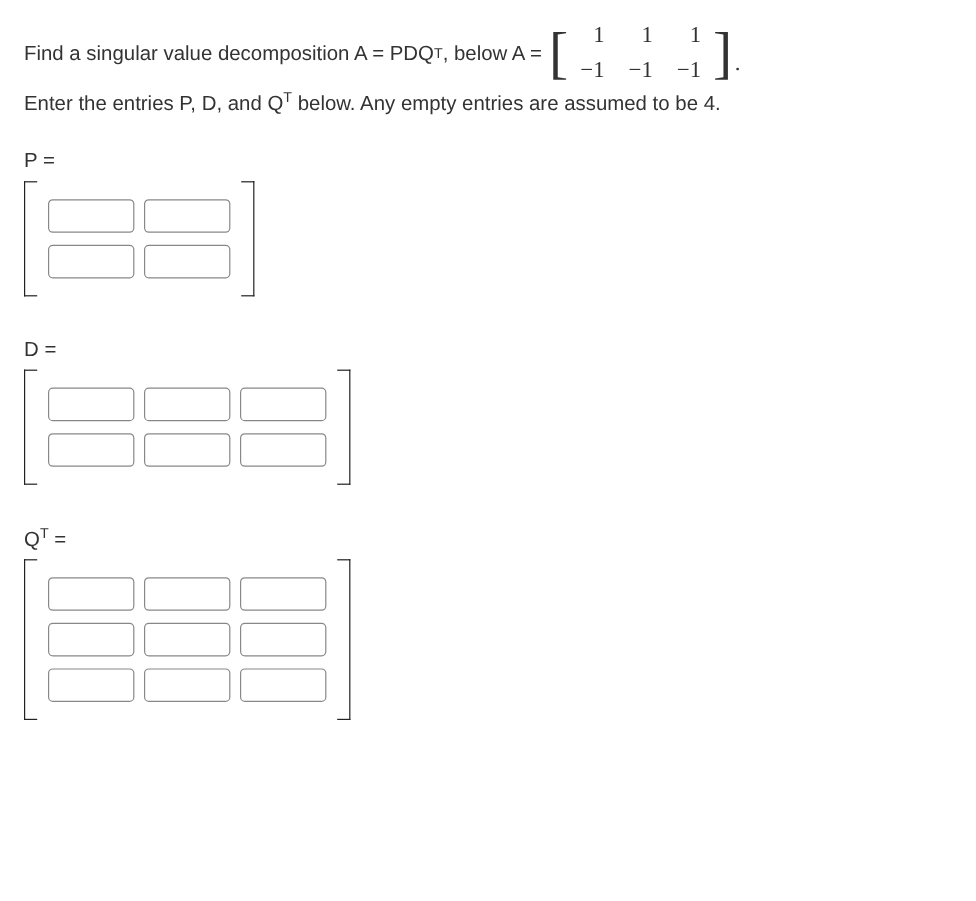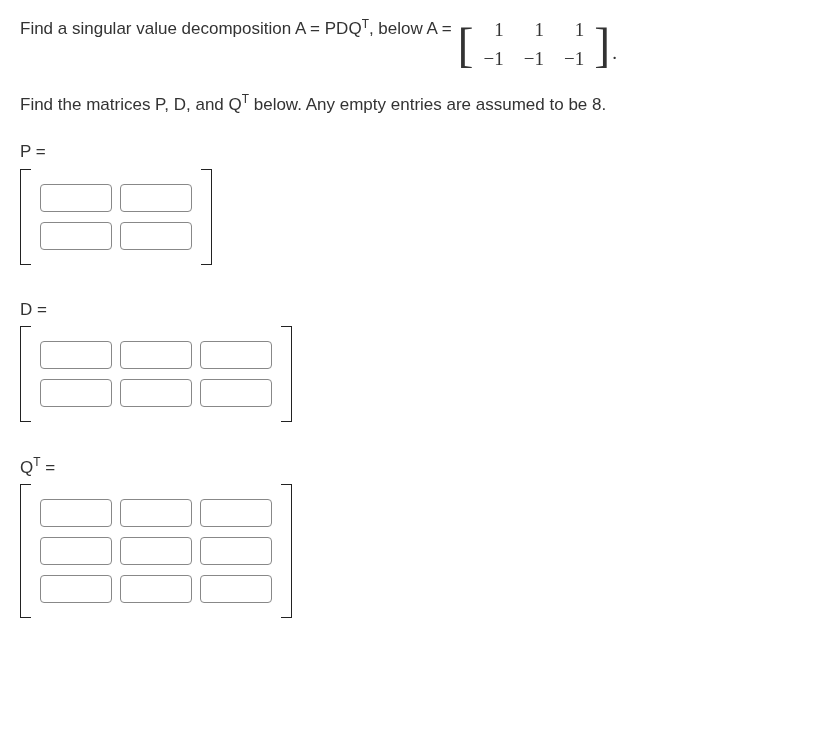--- a/index.html
+++ b/index.html
@@ -4,22 +4,22 @@
 <style>
   body {
     font-family: "Segoe UI", Arial, sans-serif;
     font-size: 17px;
     color: #333;
     margin: 16px 20px;
     line-height: 1.5;
   }
   .line1 {
     display: flex;
+    align-items: center;
     flex-wrap: wrap;
-    margin-bottom: 18px;
   }
   sup { font-size: 0.7em; }
   .amatrix {
     display: inline-flex;
     align-items: center;
     margin-left: 6px;
     font-family: "Cambria Math", "Times New Roman", serif;
     font-size: 19px;
   }
   .amatrix .br {
@@ -86,21 +86,21 @@
         <td>−1</td>
       </tr>
     </tbody>
       </table>
     <span class="br">]</span>
   </span>
   <span class="period">.</span>
 </div>
 
 <div>
-  <span>Find the matrices P, D, and Q</span><sup>T</sup><span> below. Any empty entries are assumed to be 8.</span>
+  <span>Enter the entries P, D, and Q</span><sup>T</sup><span> below. Any empty entries are assumed to be 4.</span>
 </div>
 
 
 <div class="label">P =</div>
 <div class="matrix-input">
   <div class="bracket left"></div>
   <table>
     <tbody>
         <tr>
       <td><input style=""></td>

